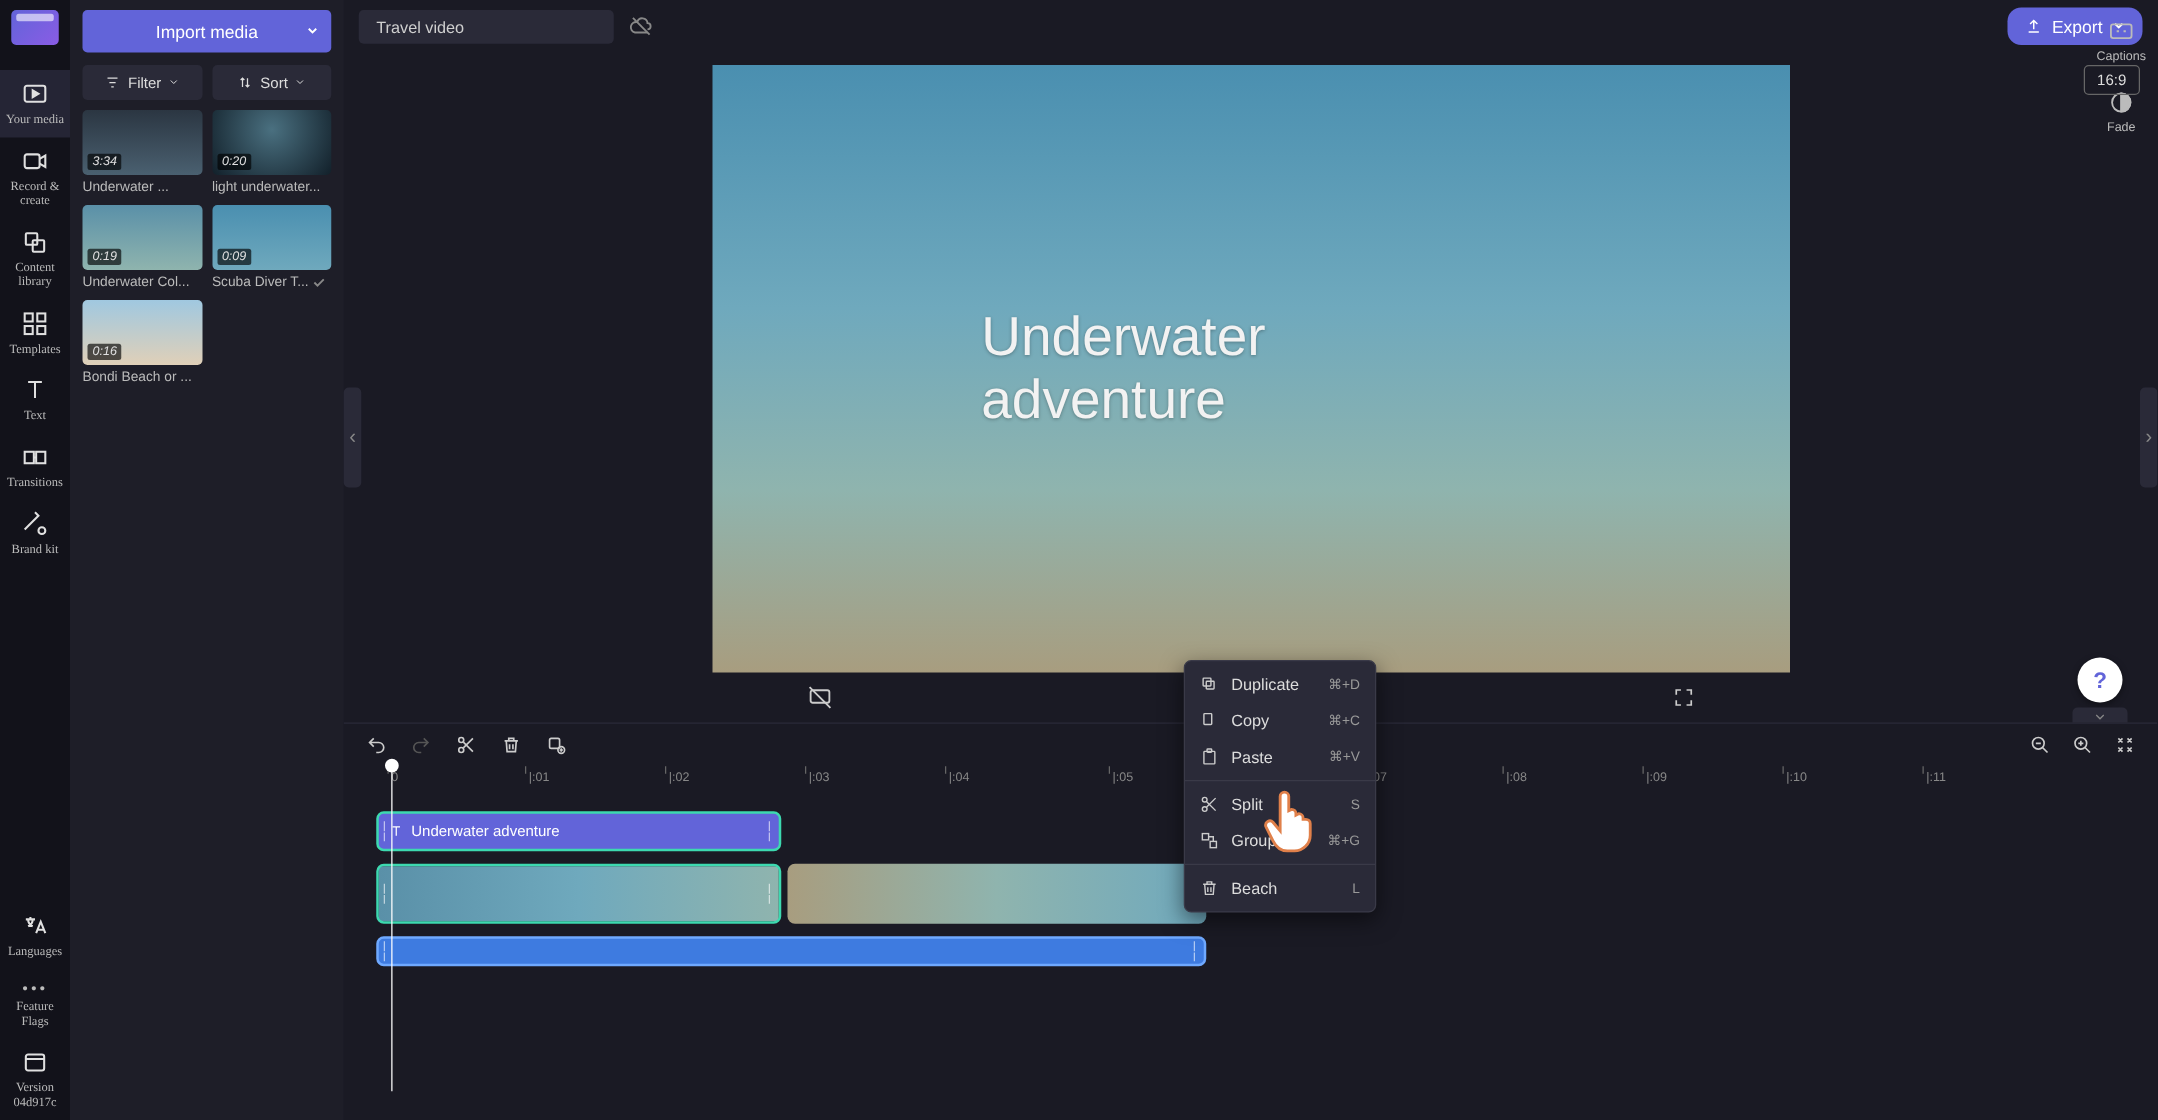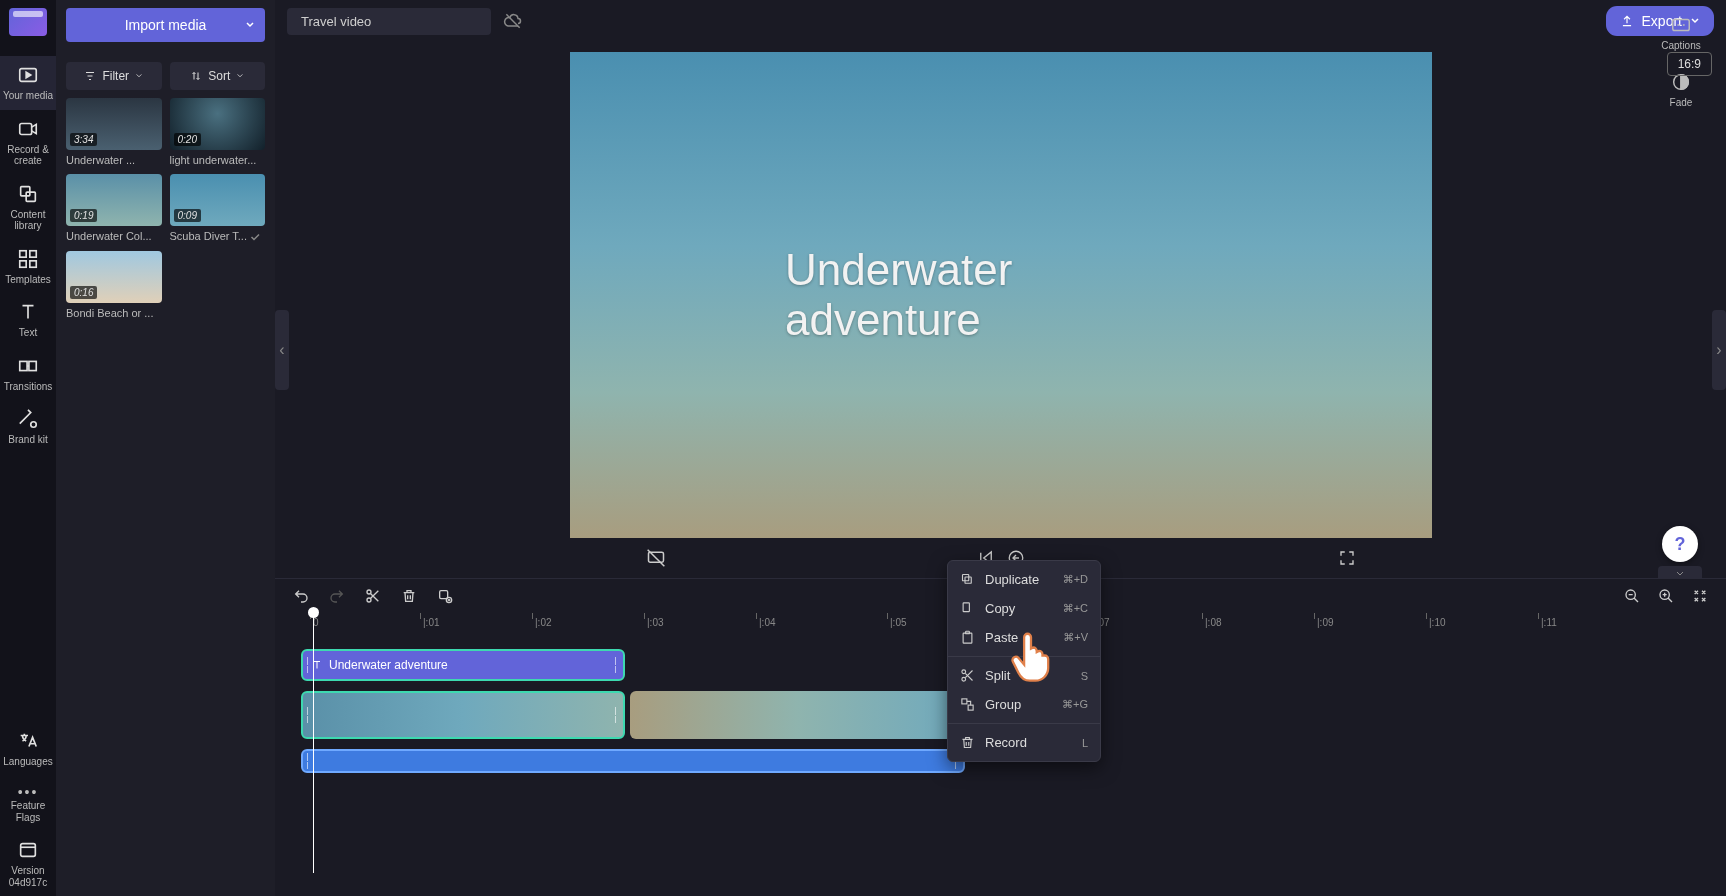--- a/index.html
+++ b/index.html
@@ -1,27 +1,27 @@
 <!DOCTYPE html>
 <html><head>
 <meta charset="utf-8">
 <style>
 * { margin: 0; padding: 0; box-sizing: border-box; }
 body { font-family: -apple-system, BlinkMacSystemFont, "Segoe UI", sans-serif; background: #1a1a24; color: #e0e0e0; width: 1726px; height: 896px; overflow: hidden; display: flex; }
-.left-rail { width: 56px; background: #12121a; display: flex; flex-direction: column; align-items: center; padding-top: 8px; }
+.left-rail { width: 56px; background: #12121a; display: flex; flex-direction: column; align-items: center; padding-top: 8px; font-family: Liberation Serif, serif; }
 .app-logo { width: 38px; height: 28px; background: linear-gradient(135deg, #6264d9 0%, #8a5ce5 100%); border-radius: 4px; margin-bottom: 20px; position: relative; }
 .app-logo:before { content: ""; position: absolute; top: 3px; left: 4px; width: 30px; height: 6px; background: #fff; opacity: .6; border-radius: 2px; }
 .rail-item { display: flex; flex-direction: column; align-items: center; padding: 8px 2px; cursor: pointer; font-size: 10px; color: #bbb; text-align: center; line-height: 1.15; width: 100%; }
 .rail-item.selected { background: #252535; }
 .rail-item .rail-icon { width: 22px; height: 22px; margin-bottom: 4px; color: #e0e0e0; }
 .rail-spacer { flex: 1; }
 .side-panel { width: 219px; background: #1e1e28; display: flex; flex-direction: column; padding: 8px 10px; }
 .import-btn { background: #6264d9; color: #fff; border: none; border-radius: 4px; height: 34px; display: flex; align-items: center; justify-content: center; font-weight: 500; font-size: 14px; cursor: pointer; gap: 8px; position: relative; }
 .import-btn .caret { position: absolute; right: 10px; }
-.filter-sort { display: flex; gap: 8px; margin: 20px 0 8px 0; }
+.filter-sort { display: flex; gap: 8px; margin: 10px 0 8px 0; }
 .fs-btn { flex: 1; background: #2a2a38; border: none; color: #ddd; font-size: 12px; height: 28px; border-radius: 4px; display: flex; align-items: center; justify-content: center; gap: 6px; cursor: pointer; }
 .media-grid { display: grid; grid-template-columns: 1fr 1fr; gap: 8px; }
 .media-thumb { width: 100%; }
 .media-img { width: 100%; height: 52px; border-radius: 4px; position: relative; background-size: cover; background-position: center; }
 .media-img .dur { position: absolute; bottom: 4px; left: 4px; background: rgba(0, 0, 0, .65); font-size: 10px; padding: 1px 4px; border-radius: 2px; font-style: italic; }
 .media-thumb .mname { font-size: 11px; color: #bbb; margin-top: 4px; white-space: nowrap; overflow: hidden; text-overflow: ellipsis; }
 .main { flex: 1; display: flex; flex-direction: column; position: relative; }
 .top-bar { height: 44px; display: flex; align-items: center; padding: 0 12px; gap: 12px; }
 .proj-name { background: #2a2a38; color: #cfcfcf; border: none; padding: 6px 14px; border-radius: 4px; font-size: 13px; }
 .cloud-icon { color: #888; }
@@ -36,21 +36,21 @@
 .aspect-badge { position: absolute; top: 10px; right: 14px; border: 1px solid #666; color: #ddd; font-size: 12px; padding: 4px 10px; border-radius: 4px; cursor: pointer; }
 .player-controls { height: 40px; display: flex; align-items: center; justify-content: center; position: relative; margin: 0 70px; }
 .pc-btn { background: none; border: none; color: #ccc; cursor: pointer; padding: 6px; }
 .pc-left { position: absolute; left: 0; }
 .pc-right { position: absolute; right: 0; }
 .help-fab { position: absolute; right: 28px; bottom: 16px; width: 36px; height: 36px; background: #fff; border-radius: 50%; display: flex; align-items: center; justify-content: center; color: #6264d9; font-weight: 700; font-size: 18px; cursor: pointer; box-shadow: 0 2px 6px rgba(0, 0, 0, .4); }
 .collapse-handle { position: absolute; top: 50%; width: 14px; height: 80px; background: #2a2a38; border-radius: 4px; display: flex; align-items: center; justify-content: center; cursor: pointer; color: #888; }
 .collapse-left { left: 0; }
 .collapse-right { right: 0; }
 .expand-down { position: absolute; right: 24px; bottom: -4px; width: 44px; height: 16px; background: #2a2a38; border-radius: 4px 4px 0 0; display: flex; align-items: center; justify-content: center; cursor: pointer; color: #888; }
-.context-menu { position: absolute; background: #2a2a38; border: 1px solid #3a3a48; border-radius: 6px; width: 154px; padding: 4px 0; box-shadow: 0 6px 18px rgba(0, 0, 0, .5); z-index: 50; margin-top: 32px; }
+.context-menu { position: absolute; background: #2a2a38; border: 1px solid #3a3a48; border-radius: 6px; width: 154px; padding: 4px 0; box-shadow: 0 6px 18px rgba(0, 0, 0, .5); z-index: 50; }
 .cm-item { display: flex; align-items: center; padding: 7px 12px; font-size: 13px; color: #ddd; cursor: pointer; gap: 10px; }
 .cm-item .cm-short { margin-left: auto; font-size: 11px; color: #999; }
 .cm-sep { height: 1px; background: #3a3a48; margin: 4px 0; }
 .cm-icon { width: 15px; height: 15px; flex: none; color: #ccc; }
 .cursor-pointer { position: absolute; width: 48px; height: 55px; z-index: 60; pointer-events: none; }
 .timeline-area { height: 330px; background: #1a1a24; border-top: 1px solid #2a2a38; display: flex; flex-direction: column; position: relative; }
 .tl-toolbar { height: 34px; display: flex; align-items: center; padding: 0 14px; gap: 12px; }
 .tl-btn { background: none; border: none; color: #ccc; cursor: pointer; padding: 4px; }
 .tl-btn.dis { color: #555; }
 .tl-time { position: absolute; left: 50%; transform: translateX(-50%); font-size: 12px; color: #ccc; }
@@ -225,21 +225,21 @@
     <div class="top-spacer"></div>
     <button class="export-btn">
       <svg width="14" height="14" viewBox="0 0 24 24" fill="none" stroke="currentColor" stroke-width="2">
           <path d="M12 16V4M7 9l5-5 5 5M5 20h14"></path>
         </svg>
       <span>Export</span>
       <svg width="10" height="10" viewBox="0 0 10 10">
           <path d="M2 3l3 3 3-3" stroke="#fff" fill="none" stroke-width="1.5"></path>
         </svg>
     </button>
-    <div class="right-rail" style="position:absolute;right:16px;top:6px">
+    <div class="right-rail" style="position:absolute;right:0;top:6px">
       <div class="rr-item">
         <svg viewBox="0 0 24 24" fill="none" stroke="currentColor" stroke-width="1.6">
             <rect x="3" y="6" width="18" height="12" rx="2"></rect>
             <path d="M8 12h2M14 12h2"></path>
           </svg>
         <span>Captions</span>
       </div>
       <div class="rr-item">
         <svg viewBox="0 0 24 24" fill="none" stroke="currentColor" stroke-width="1.6">
             <circle cx="12" cy="12" r="8"></circle>
@@ -332,21 +332,21 @@
             <path d="M11 7h6v6"></path>
           </svg>
           <span>Group</span>
           <span class="cm-short">⌘+G</span>
         </div>
         <div class="cm-sep"></div>
         <div class="cm-item">
           <svg class="cm-icon" viewBox="0 0 24 24" fill="none" stroke="currentColor" stroke-width="1.8">
             <path d="M4 7h16M10 11v6M14 11v6M6 7l1 13h10l1-13M9 7V4h6v3"></path>
           </svg>
-          <span>Record</span>
+          <span>Beach</span>
           <span class="cm-short">L</span>
         </div>
       </div>
 
     <svg class="cursor-pointer" style="left:732px;top:586px" viewBox="0 0 40 48">
       <path d="M14 22V8a3 3 0 016 0v10l2-1a3 3 0 013 3v1l2-1a3 3 0 013 3v1l2 0a3 3 0 013 3v8c0 6-5 11-11 11h-5c-5 0-8-3-10-7l-5-10a3 3 0 015-3l5 6z" fill="#fff" stroke="#e0804a" stroke-width="2"></path>
     </svg>
   </div>
 
   <div class="timeline-area">

